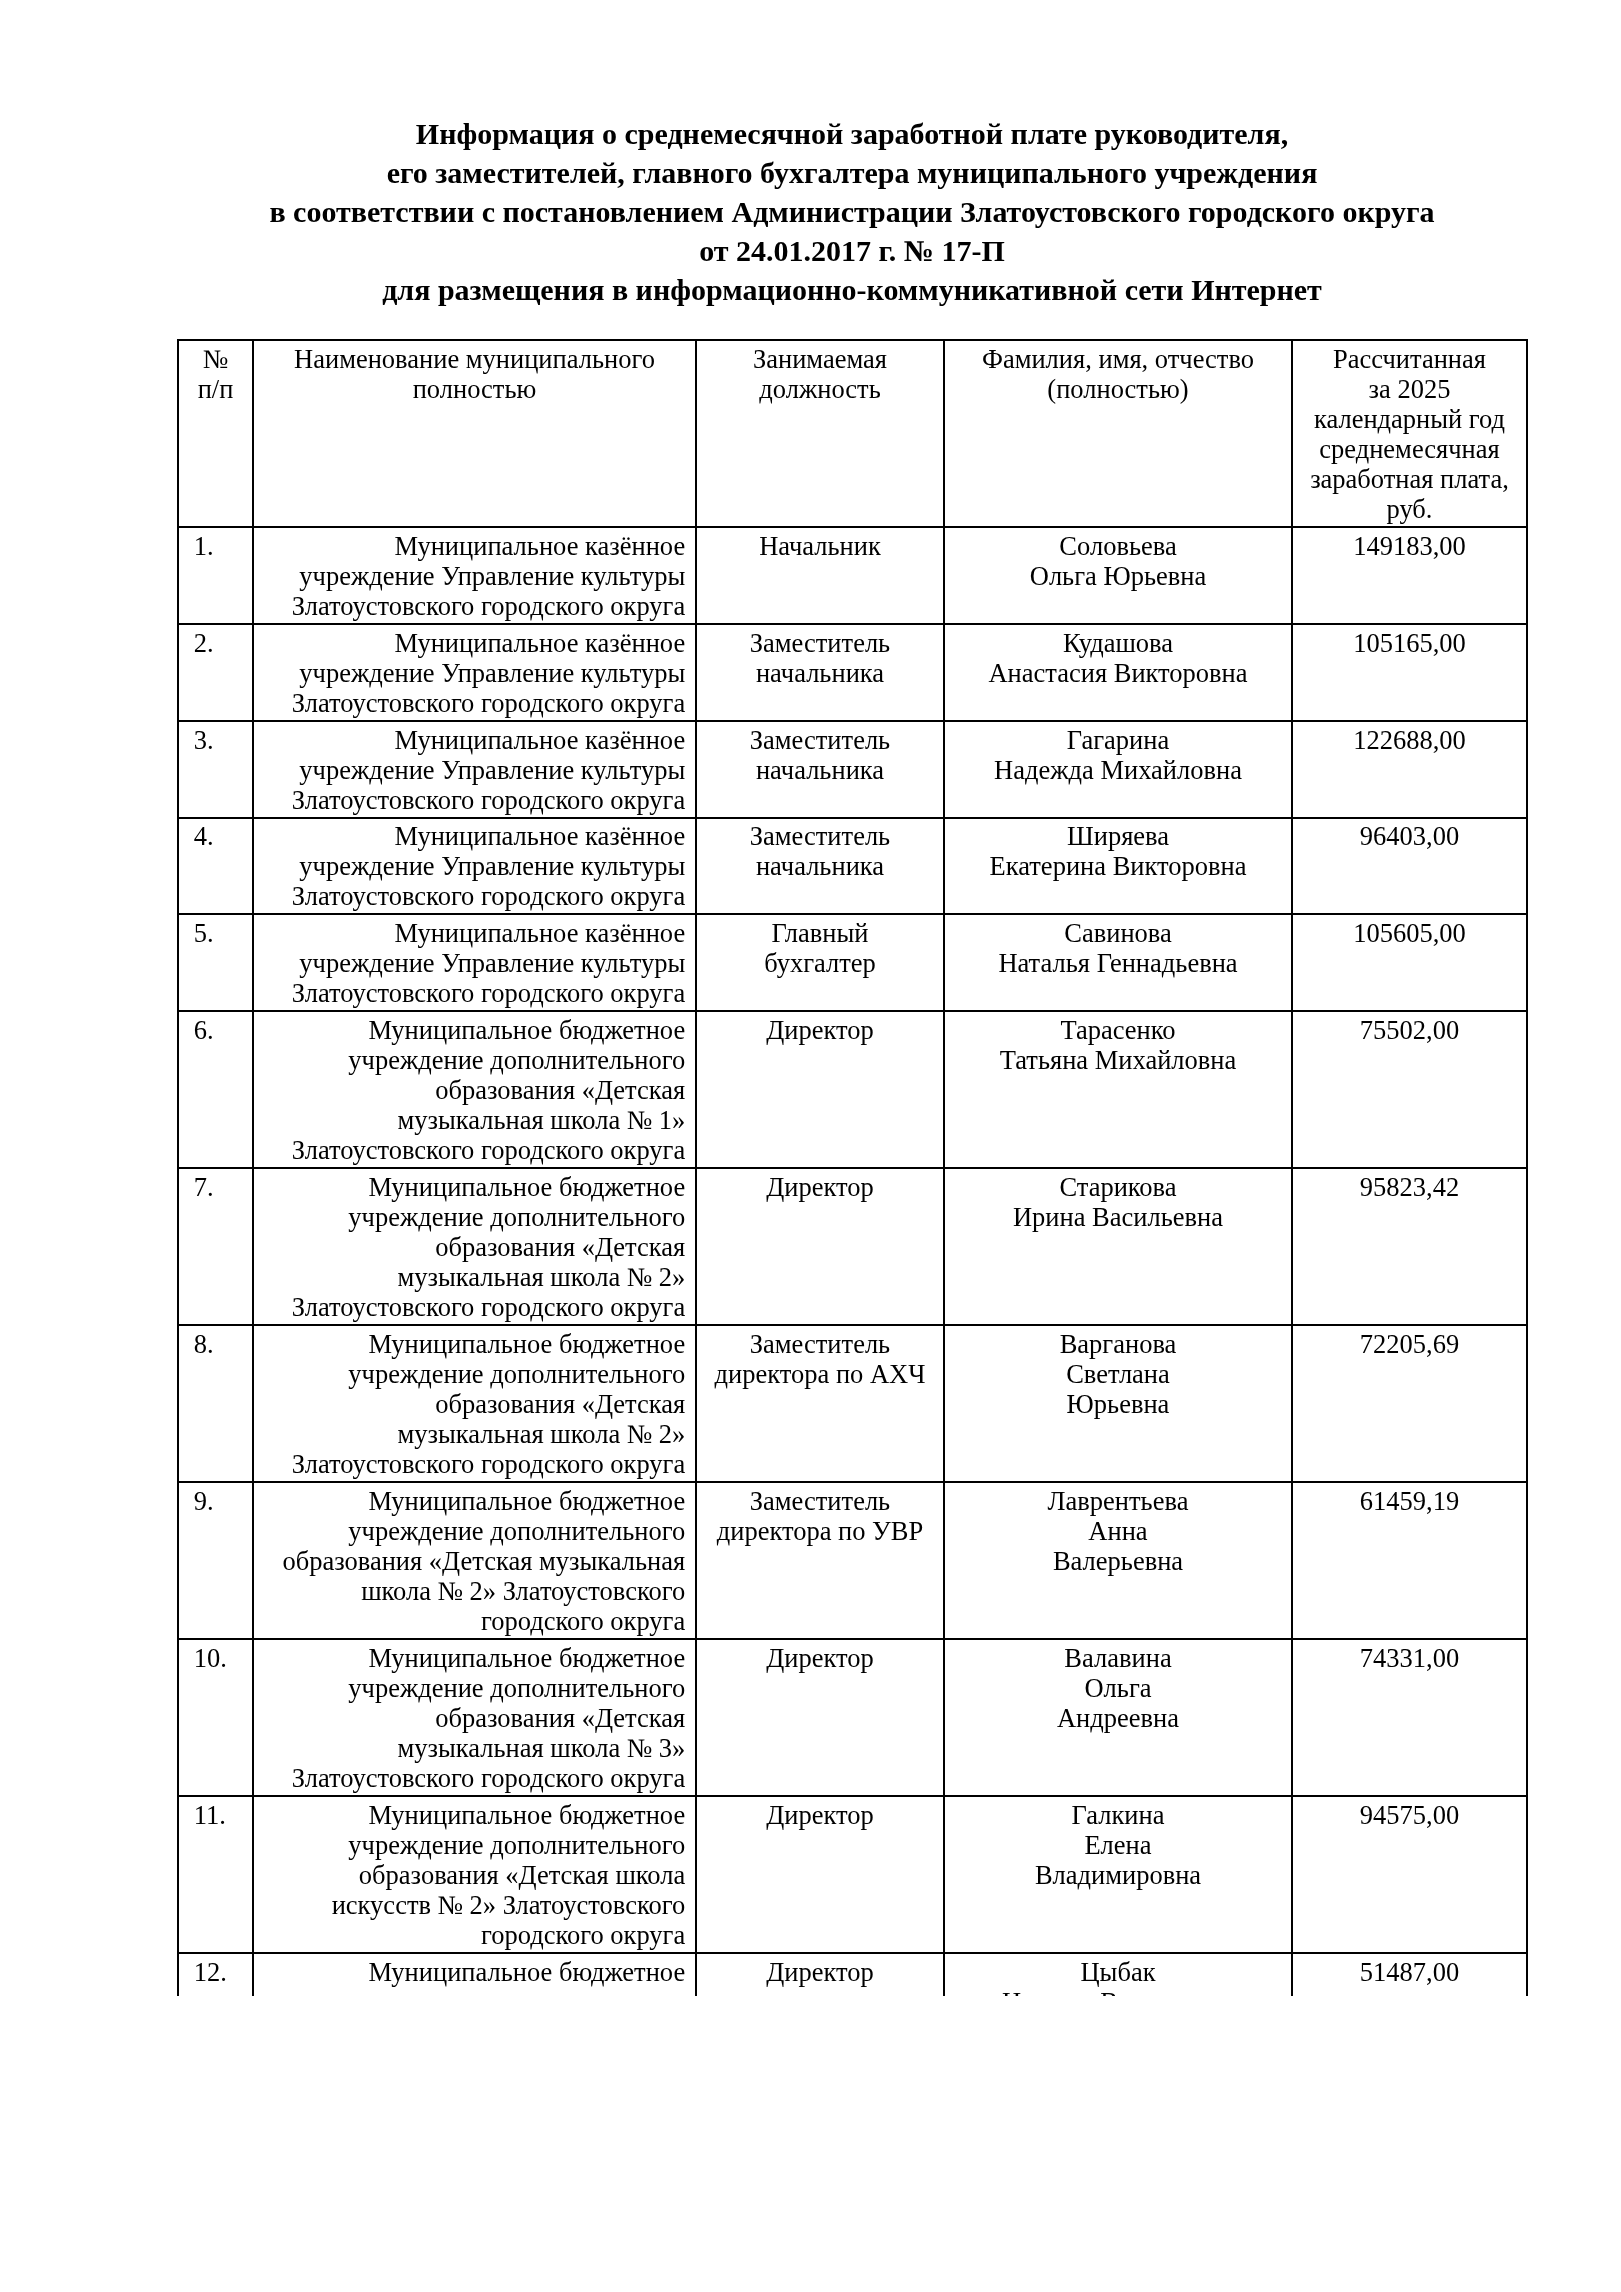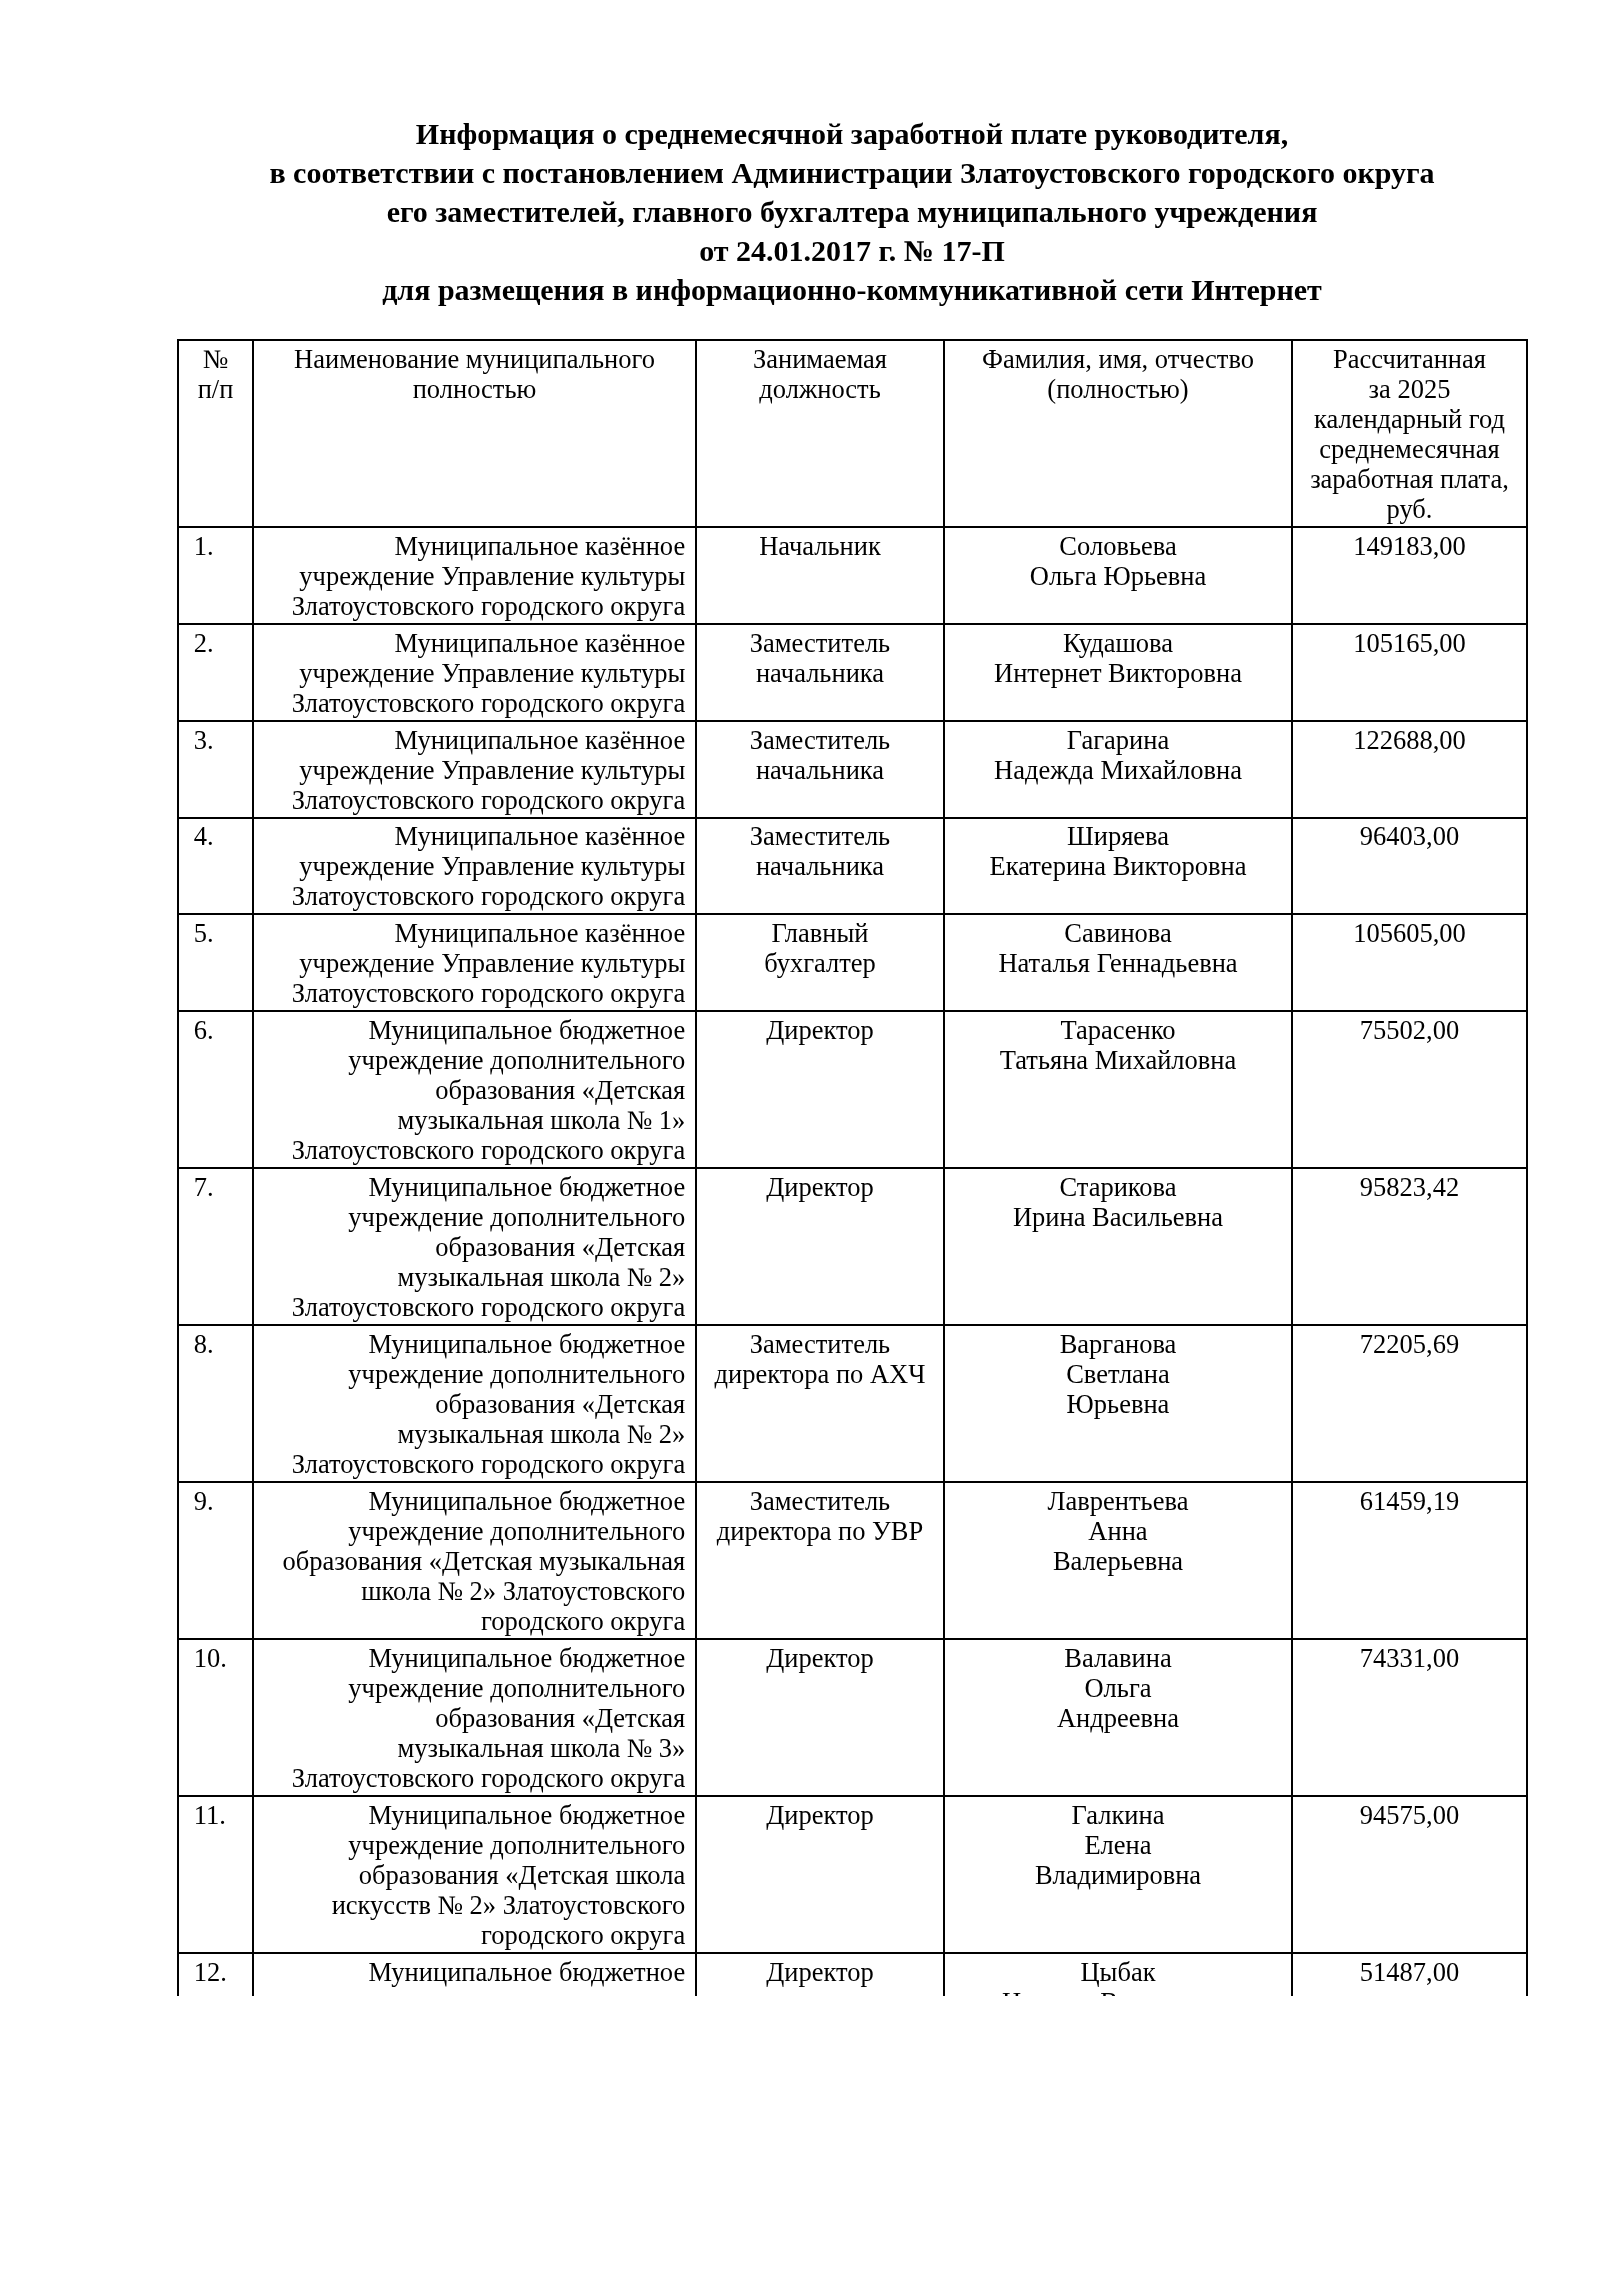--- a/index.html
+++ b/index.html
@@ -59,22 +59,22 @@
   tr.last-row td { height: 272px; }
 </style>
 </head>
 <body>
 
 <div class="page">
   <div class="content">
 
     <div class="doc-title">
       <div class="title-line">Информация о среднемесячной заработной плате руководителя,</div>
+      <div class="title-line">его заместителей, главного бухгалтера муниципального учреждения</div>
       <div class="title-line">в соответствии с постановлением Администрации Златоустовского городского округа</div>
-      <div class="title-line">его заместителей, главного бухгалтера муниципального учреждения</div>
       <div class="title-line">от 24.01.2017 г. № 17-П</div>
       <div class="title-line">для размещения в информационно-коммуникативной сети Интернет</div>
     </div>
 
     <table class="salary-table">
       <colgroup>
         <col class="col-num">
         <col class="col-inst">
         <col class="col-pos">
         <col class="col-fio">
@@ -108,21 +108,21 @@
           <td class="c-sal">149183,00</td>
         </tr>
         <tr>
           <td class="c-num">2.</td>
           <td class="c-inst">Муниципальное казённое
 учреждение Управление культуры
 Златоустовского городского округа</td>
           <td class="c-pos">Заместитель
 начальника</td>
           <td class="c-fio">Кудашова
-Интернет Викторовна</td>
+Анастасия Викторовна</td>
           <td class="c-sal">105165,00</td>
         </tr>
         <tr>
           <td class="c-num">3.</td>
           <td class="c-inst">Муниципальное казённое
 учреждение Управление культуры
 Златоустовского городского округа</td>
           <td class="c-pos">Заместитель
 начальника</td>
           <td class="c-fio">Гагарина

